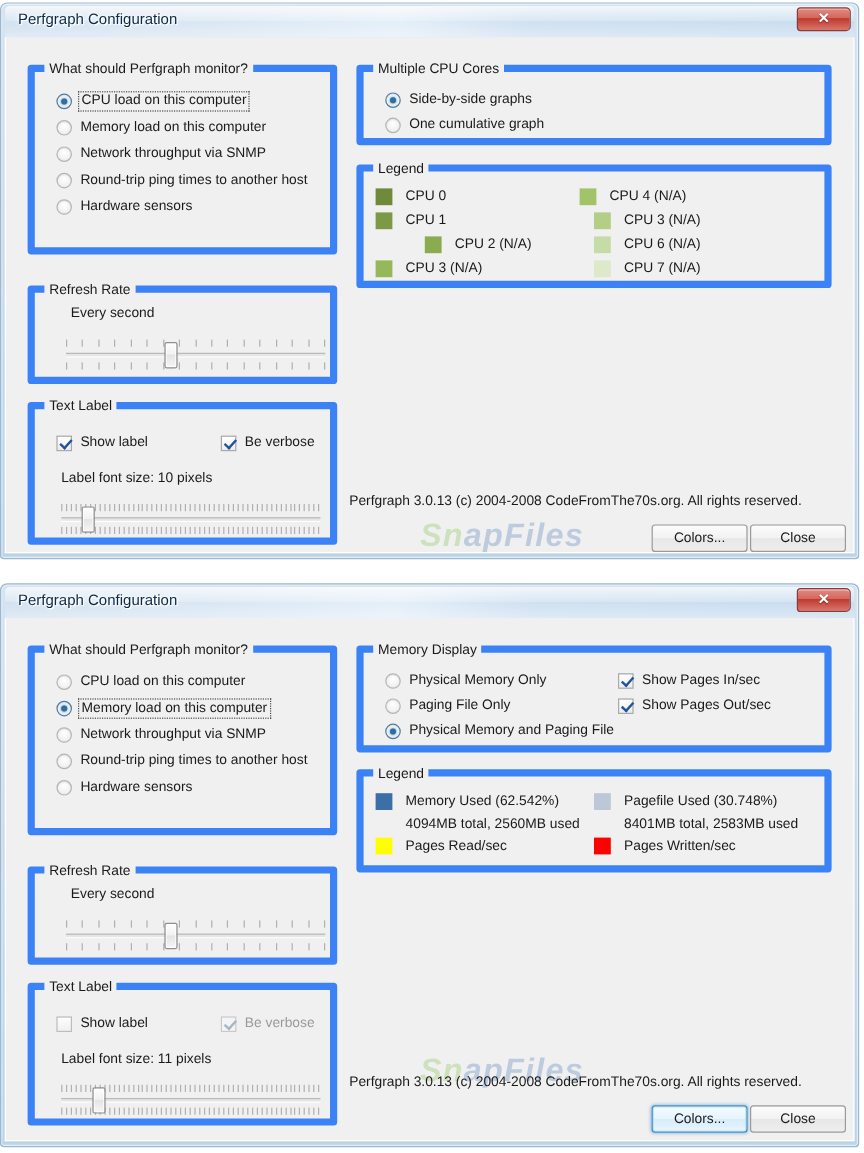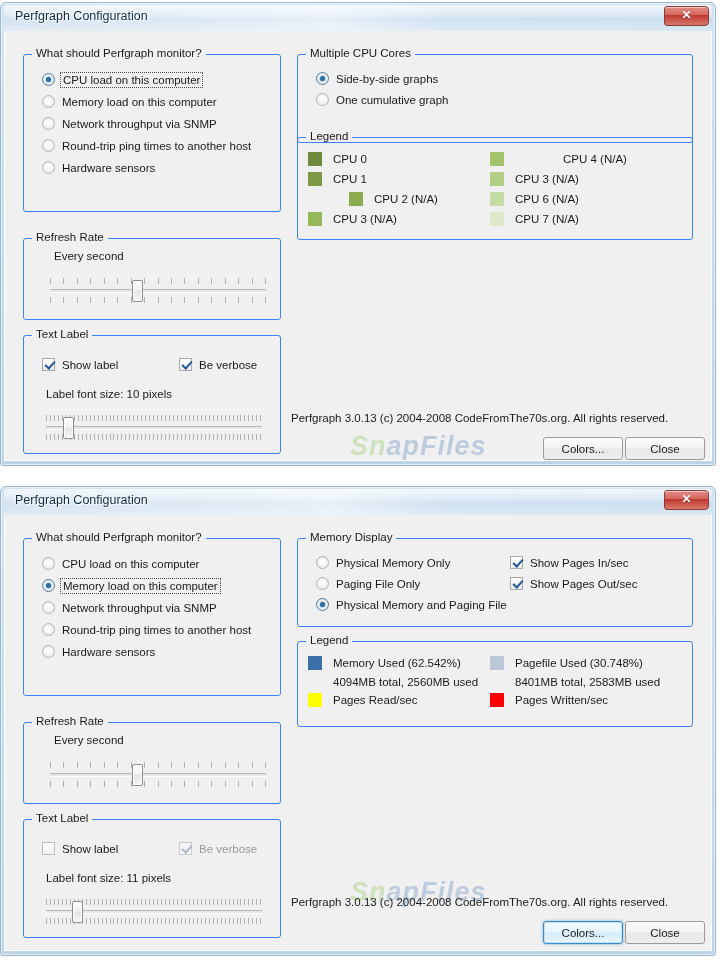--- a/index.html
+++ b/index.html
@@ -76,36 +76,36 @@
     opacity: 0.30;
     pointer-events: none;
     white-space: nowrap;
   }
   .wm-g { color: #7fbf49; }
   .wm-s { color: #4a78b5; }
 
   
   .group {
     position: absolute;
-    border: 1px solid #3b82f6;
+    border: 6px solid #3b82f6;
     border-radius: 3px;
     background: transparent;
   }
   .group > .glabel {
     position: absolute;
     top: -8px; left: 8px;
     background: #f0f0f0;
     padding: 0 4px;
     font-size: 11.5px;
     color: #1a1a1a;
     white-space: nowrap;
   }
 
   
-  .opt { position: absolute; display: flex; align-items: center; white-space: nowrap; }
+  .opt { position: absolute; display: flex; white-space: nowrap; }
   .radio {
     width: 13px; height: 13px; border-radius: 50%;
     border: 1px solid #b4b4b4;
     background: radial-gradient(circle at 50% 35%, #ffffff 0%, #f2f2f2 60%, #e2e2e2 100%);
     box-shadow: inset 0 1px 1px rgba(0,0,0,0.08);
     flex: 0 0 auto;
     position: relative;
   }
   .radio.checked { border-color: #4a7ca6; }
   .radio.checked::after {
@@ -413,21 +413,21 @@
             <i></i>
             <i></i>
             <i></i>
             <i></i>
             <i></i>
           </div>
         <div class="thumb" style="left:8%;"></div>
       </div>
     </div>
 
-    <div class="group" style="left:292px; top:23px; width:396px; height:89px;">
+    <div class="group" style="left:292px; top:23px; width:396px; height:67px;">
       <div class="glabel">Multiple CPU Cores</div>
       <div class="opt" style="left:18px; top:17px;">
         <span class="radio checked"></span>
         <span class="opt-label">Side-by-side graphs</span>
       </div>
       <div class="opt" style="left:18px; top:38px;">
         <span class="radio"></span>
         <span class="opt-label">One cumulative graph</span>
       </div>
     </div>
@@ -445,21 +445,21 @@
       </div>
       <div class="legitem" style="left:10px; top:54px;margin-left:41px;">
         <span class="swatch" style="background:#8aab4f;"></span>
         <span class="legtext">CPU 2 (N/A)</span>
       </div>
       <div class="legitem" style="left:10px; top:74px;">
         <span class="swatch" style="background:#96b85a;"></span>
         <span class="legtext">CPU 3 (N/A)</span>
       </div>
 
-      <div class="legitem" style="left:192px; top:14px;gap:48px;">
+      <div class="legitem" style="left:180px; top:14px;">
         <span class="swatch" style="background:#a2c369;"></span>
         <span class="legtext">CPU 4 (N/A)</span>
       </div>
       <div class="legitem" style="left:192px; top:34px;">
         <span class="swatch" style="background:#b2cf85;"></span>
         <span class="legtext">CPU 3 (N/A)</span>
       </div>
       <div class="legitem" style="left:192px; top:54px;">
         <span class="swatch" style="background:#c6dca6;"></span>
         <span class="legtext">CPU 6 (N/A)</span>

